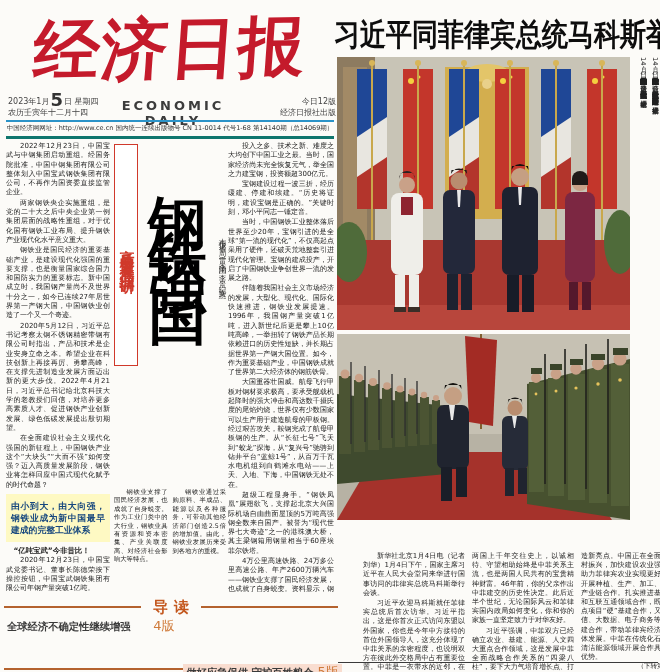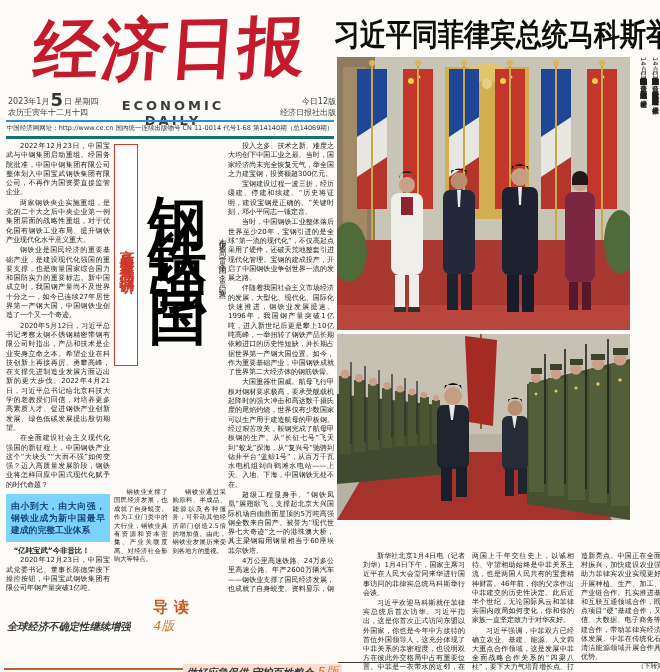--- a/index.html
+++ b/index.html
@@ -27,46 +27,46 @@
   .photo1{position:absolute;left:337px;top:57px;width:293px;height:273px;}
   .photo2{position:absolute;left:337px;top:334px;width:293px;height:186px;}
   .caption-strip{position:absolute;left:632px;top:57px;width:27px;height:463px;
                  writing-mode:vertical-rl;font-size:6.8px;line-height:8.8px;color:#222;
                  overflow:hidden;}
   .caption-strip .cap{margin-left:3px;}
   
   .col1{position:absolute;left:6px;top:142px;width:104px;height:452px;overflow:hidden;
         font-size:7px;line-height:9.3px;text-align:justify;}
   .para{margin:0 0 1px;text-indent:2em;}
-  .hl-box{background:#7dd3fc;color:#17477e;font-weight:bold;font-size:8.8px;line-height:12px;
+  .hl-box{background:#fef9c3;color:#17477e;font-weight:bold;font-size:8.8px;line-height:12px;
           padding:6px 5px;margin:4px 0;text-align:justify;}
   .sec-head{font-weight:bold;font-size:7.4px;margin:2px 0 1px;text-indent:1em;}
   .tag-box{position:absolute;left:114px;top:144px;width:20px;height:212px;border:1px solid #d0392b;
            color:#d0392b;writing-mode:vertical-rl;font-size:15px;font-weight:bold;
            letter-spacing:4px;text-align:center;padding:4px 1px;background:#fff;}
   .big-title{position:absolute;left:141px;top:150px;width:74px;height:336px;
              writing-mode:vertical-rl;font-size:58px;font-weight:900;color:#000;
              letter-spacing:32px;line-height:74px;}
   .byline{position:absolute;left:214px;top:232px;width:13px;height:215px;
           writing-mode:vertical-rl;font-size:7.5px;letter-spacing:2px;color:#333;}
   .mid-lower{position:absolute;left:114px;top:488px;width:112px;height:104px;overflow:hidden;
              column-count:2;column-gap:5px;font-size:6.3px;line-height:8.4px;text-align:justify;}
   .col3{position:absolute;left:228px;top:142px;width:106px;height:452px;overflow:hidden;
         font-size:7px;line-height:9.3px;text-align:justify;}
   .continued{display:block;text-align:right;text-indent:0;font-size:6.5px;color:#222;}
   
   .daodu{position:absolute;left:4px;top:598px;width:334px;height:70px;border-bottom:2px solid #b4622e;}
-  .dd-title-row{display:flex;align-items:center;height:18px;margin-bottom:2px;flex-direction:column;}
+  .dd-title-row{display:flex;align-items:center;height:18px;margin-bottom:2px;}
   .dd-rule{flex:1;height:2px;background:#b4622e;}
   .dd-title{font-size:15px;font-weight:900;color:#c3571d;letter-spacing:6px;margin:0 6px 0 12px;}
   .dd-cols{display:flex;}
   .dd-col-left{width:196px;margin-right:6px;}
   .dd-col-right{flex:1;}
   .dd-item{display:flex;align-items:center;font-size:10.3px;font-weight:bold;color:#3a3a3a;
-           line-height:14px;padding:1px 3px;margin-bottom:1px;white-space:nowrap;overflow:hidden;font-style:italic;}
+           line-height:14px;padding:1px 3px;margin-bottom:1px;white-space:nowrap;overflow:hidden;}
   .dd-item.hl{background:#f9ddd0;margin-top:46px;}
   .dd-page{margin-left:auto;color:#cf7a3a;font-size:13px;font-weight:normal;padding-left:4px;}
   
   .bottom-article{position:absolute;left:338px;top:552px;width:320px;height:132px;overflow:hidden;
                   column-count:3;column-gap:7px;font-size:7px;line-height:9.2px;text-align:justify;margin-left:25px;}
   .bottom-rule{position:absolute;left:338px;top:662px;width:320px;height:0;border-top:1.5px solid #3a3a3a;}
 </style>
 </head>
 <body>
 

